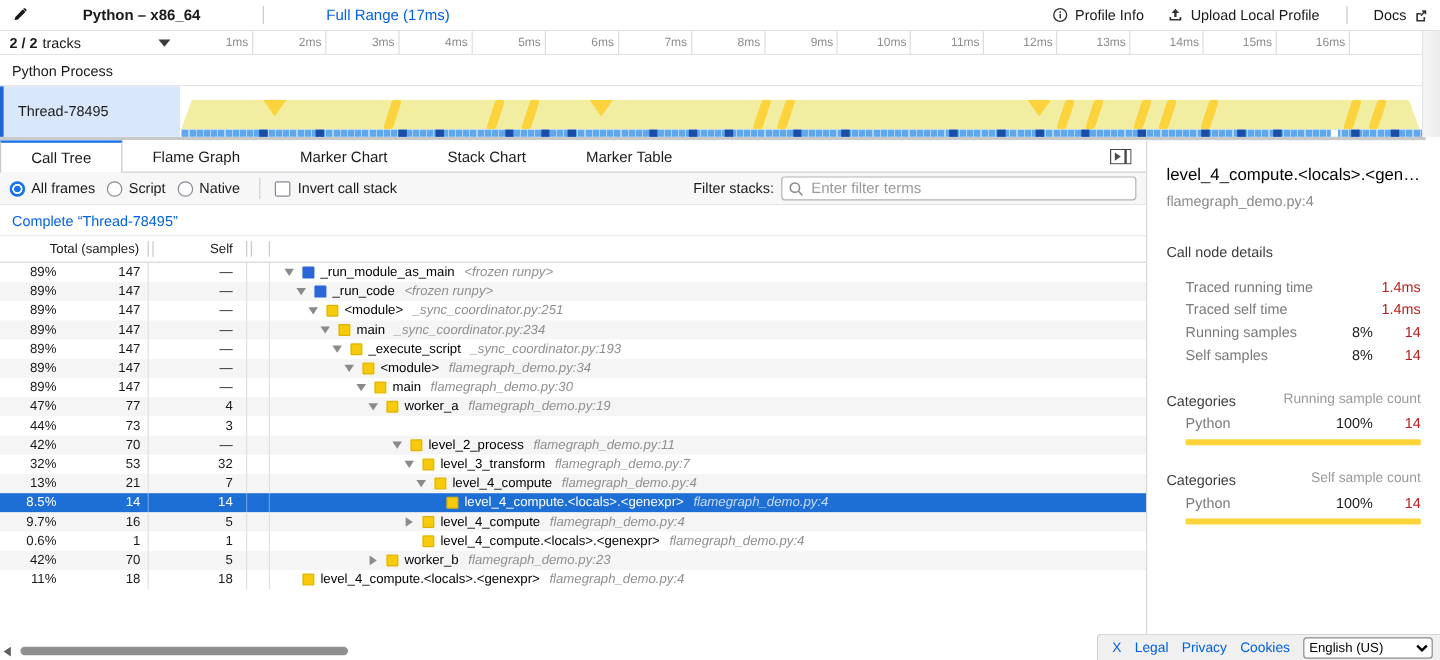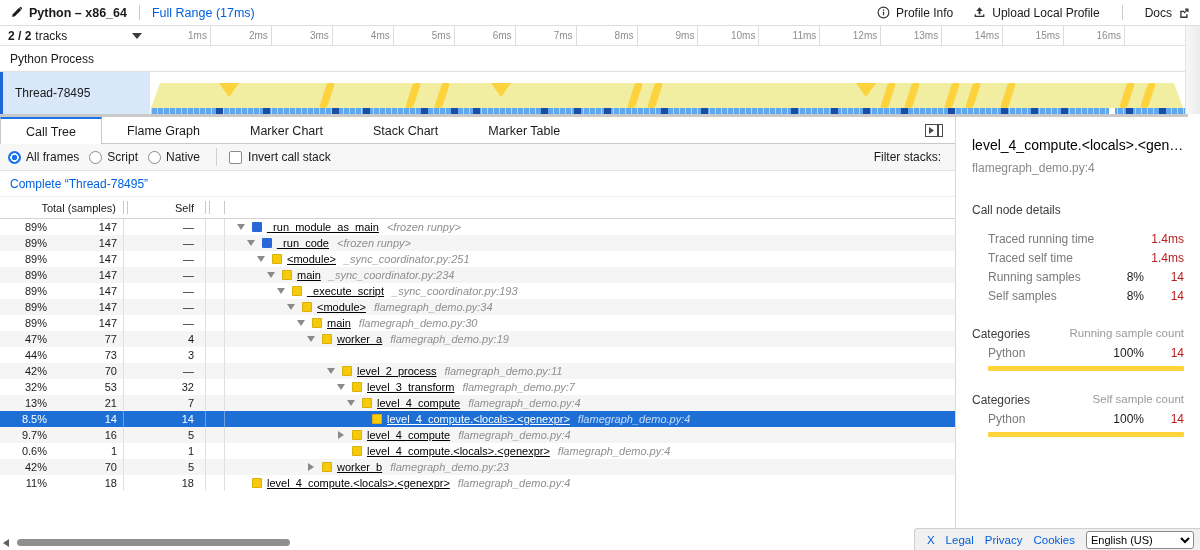--- a/index.html
+++ b/index.html
@@ -2,21 +2,21 @@
 <html><head>
 <meta charset="utf-8">
 <style>
   * { box-sizing: border-box; margin: 0; padding: 0; }
   html,body { width:1200px; height:550px; overflow:hidden; }
   body { font-family:"Liberation Sans", sans-serif; background:#fff; color:#1a1a1a; position:relative; }
   .app { position:absolute; inset:0; }
 
   
   .topbar { position:absolute; top:0; left:0; right:0; height:26px; display:flex; align-items:center;
-            background:#fff; border-bottom:1px solid #dedede; padding:3px 10px; }
+            background:#fff; border-bottom:1px solid #dedede; padding:3px 10px;gap:40px; }
   .topbar .title { font-size:12.5px; font-weight:bold; margin-left:6px; }
   .vsep { width:1px; height:15px; background:#ccc; margin:0 12px; }
   .link { color:#0060df; font-size:12.5px; text-decoration:none; cursor:pointer; }
   .topbar-right { margin-left:auto; display:flex; align-items:center; gap:20px; font-size:12px; color:#1a1a1a; }
   .tb-item { display:flex; align-items:center; gap:6px; cursor:pointer; }
   .icon-svg { display:block; }
 
   
   .ruler-row { position:absolute; top:26px; left:0; right:0; height:20px; display:flex;
                background:#fff; border-bottom:1px solid #e3e3e3; }
@@ -102,21 +102,21 @@
   .c-icon { width:15px; align-self:stretch; border-right:1px solid #e0e0e0; flex:none; }
   .c-tree { flex:1; display:flex; align-items:center; white-space:nowrap; overflow:hidden; }
   .tw { width:16px; flex:none; display:flex; align-items:center; }
   .tw.open::before { content:""; border-left:4.5px solid transparent; border-right:4.5px solid transparent;
                      border-top:6px solid #8a8a8a; margin-left:1px; }
   .tw.closed::before { content:""; border-top:4.5px solid transparent; border-bottom:4.5px solid transparent;
                        border-left:6px solid #8a8a8a; margin-left:2px; }
   .sq { width:10px; height:10px; border-radius:1px; margin-right:5px; flex:none; }
   .sq.yellow { background:#f7ca0b; box-shadow:inset 0 0 0 1px rgba(0,0,0,.12); }
   .sq.blue { background:#2b66d9; }
-  .fn { color:#000;text-decoration:underline; }
+  .fn { color:#000; }
   .file { color:#8f8f8f; margin-left:8px;font-style:italic; }
   .row.sel { background:#1d6fd6; }
   .row.sel .c-pct, .row.sel .c-samples, .row.sel .c-self, .row.sel .fn { color:#fff; }
   .row.sel .file { color:rgba(255,255,255,.75); }
   .row.sel .bsp, .row.sel .c-icon { border-color:rgba(255,255,255,.35); }
 
   
   .hscroll { position:absolute; left:0; bottom:0; width:955px; height:15px; background:#fff; }
   .hscroll .arr { position:absolute; left:3px; top:4px; width:0; height:0; border-top:4px solid transparent;
                   border-bottom:4px solid transparent; border-right:6px solid #5f5f5f; cursor:pointer; }
@@ -346,20 +346,29 @@
               <span>Native</span>
             </span>
           </span>
         <span class="ctrl-sep"></span>
         <span class="radio-opt">
           <span class="checkbox"></span>
           <span>Invert call stack</span>
         </span>
         <span class="filter-group">
           <span class="filter-label">Filter stacks:</span>
+          <span class="search-wrap">
+            <span class="search-ico">
+              <svg width="13" height="13" viewBox="0 0 14 14">
+                  <circle cx="5.8" cy="5.8" r="4.2" fill="none" stroke="#8a8a8a" stroke-width="1.4"></circle>
+                  <line x1="9" y1="9" x2="12.6" y2="12.6" stroke="#8a8a8a" stroke-width="1.4"></line>
+                </svg>
+            </span>
+            <input type="text" placeholder="Enter filter terms" style="">
+          </span>
         </span>
       </div>
 
       <div class="breadcrumb">
         <a class="link" style="font-size:12px">Complete “Thread-78495”</a>
       </div>
 
       <div class="thead">
         <span class="h-total">Total (samples)</span>
         <span class="hsp"></span>

